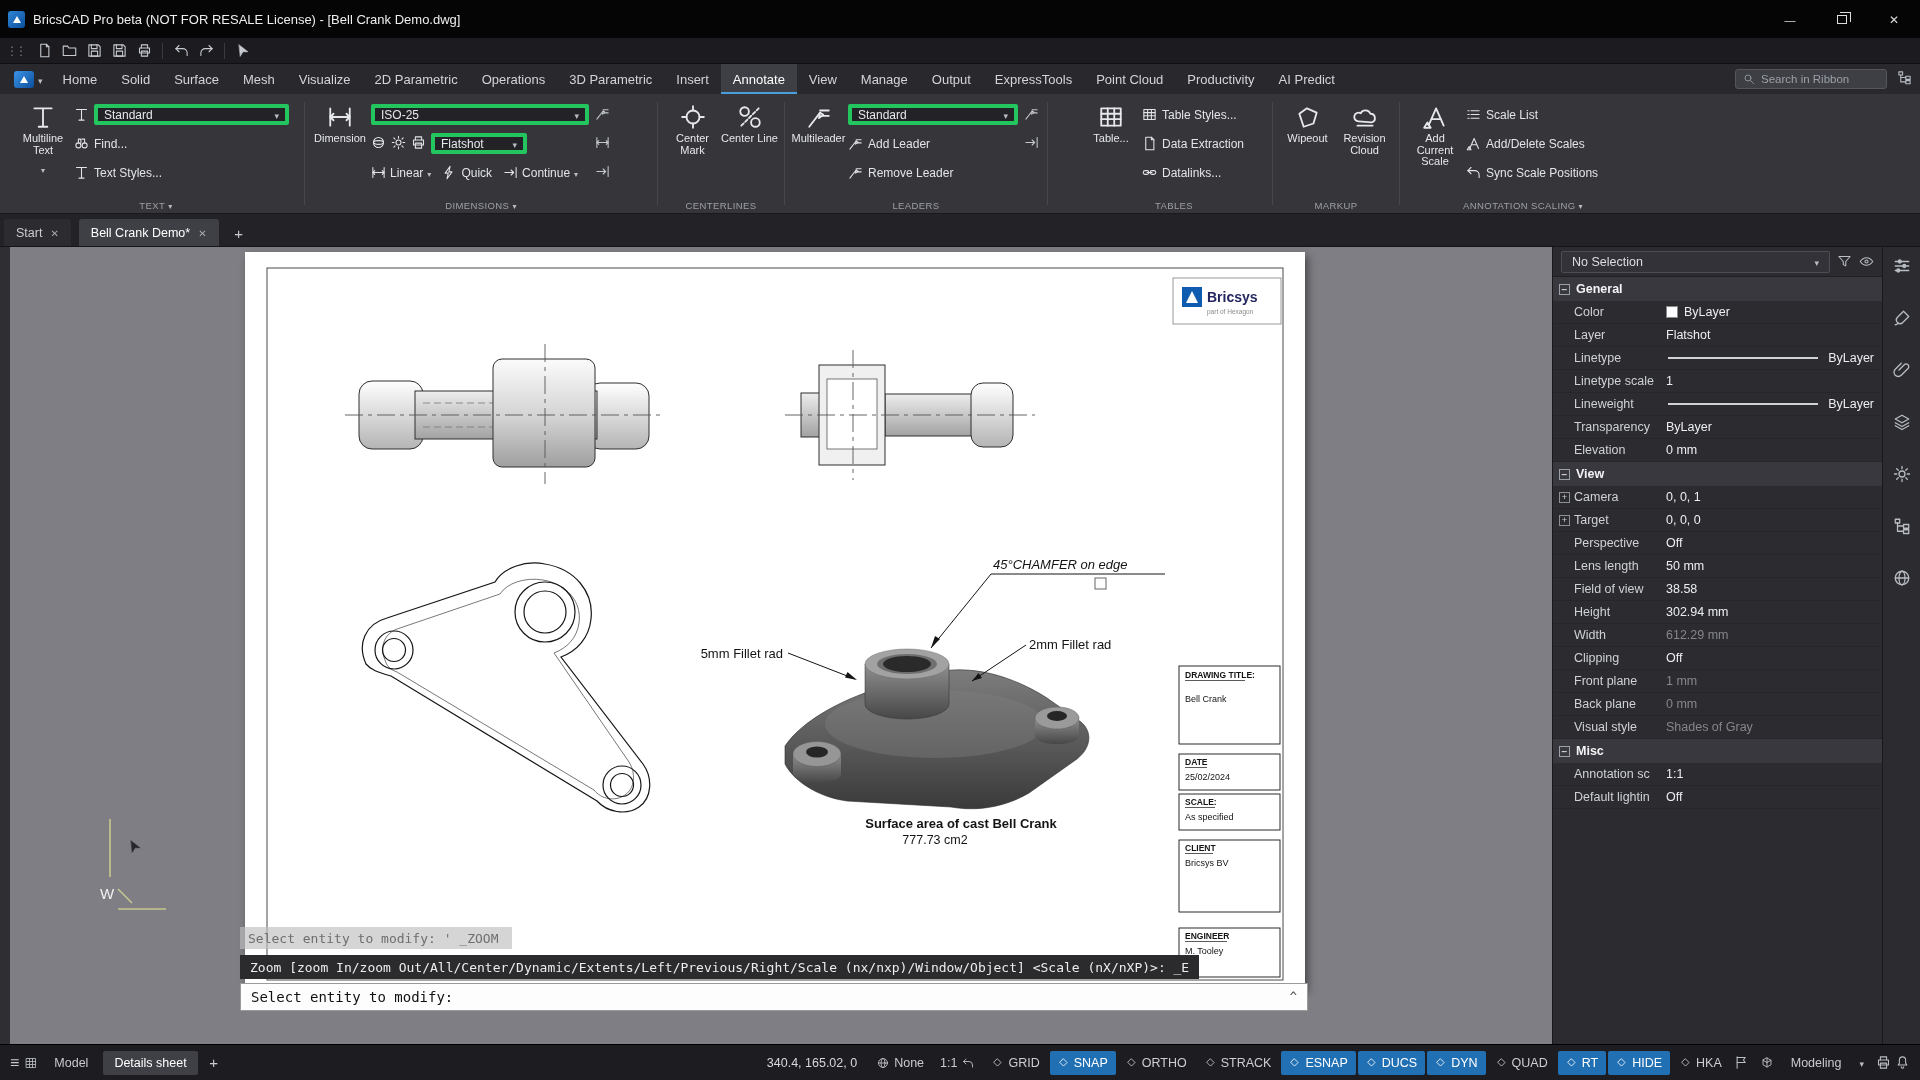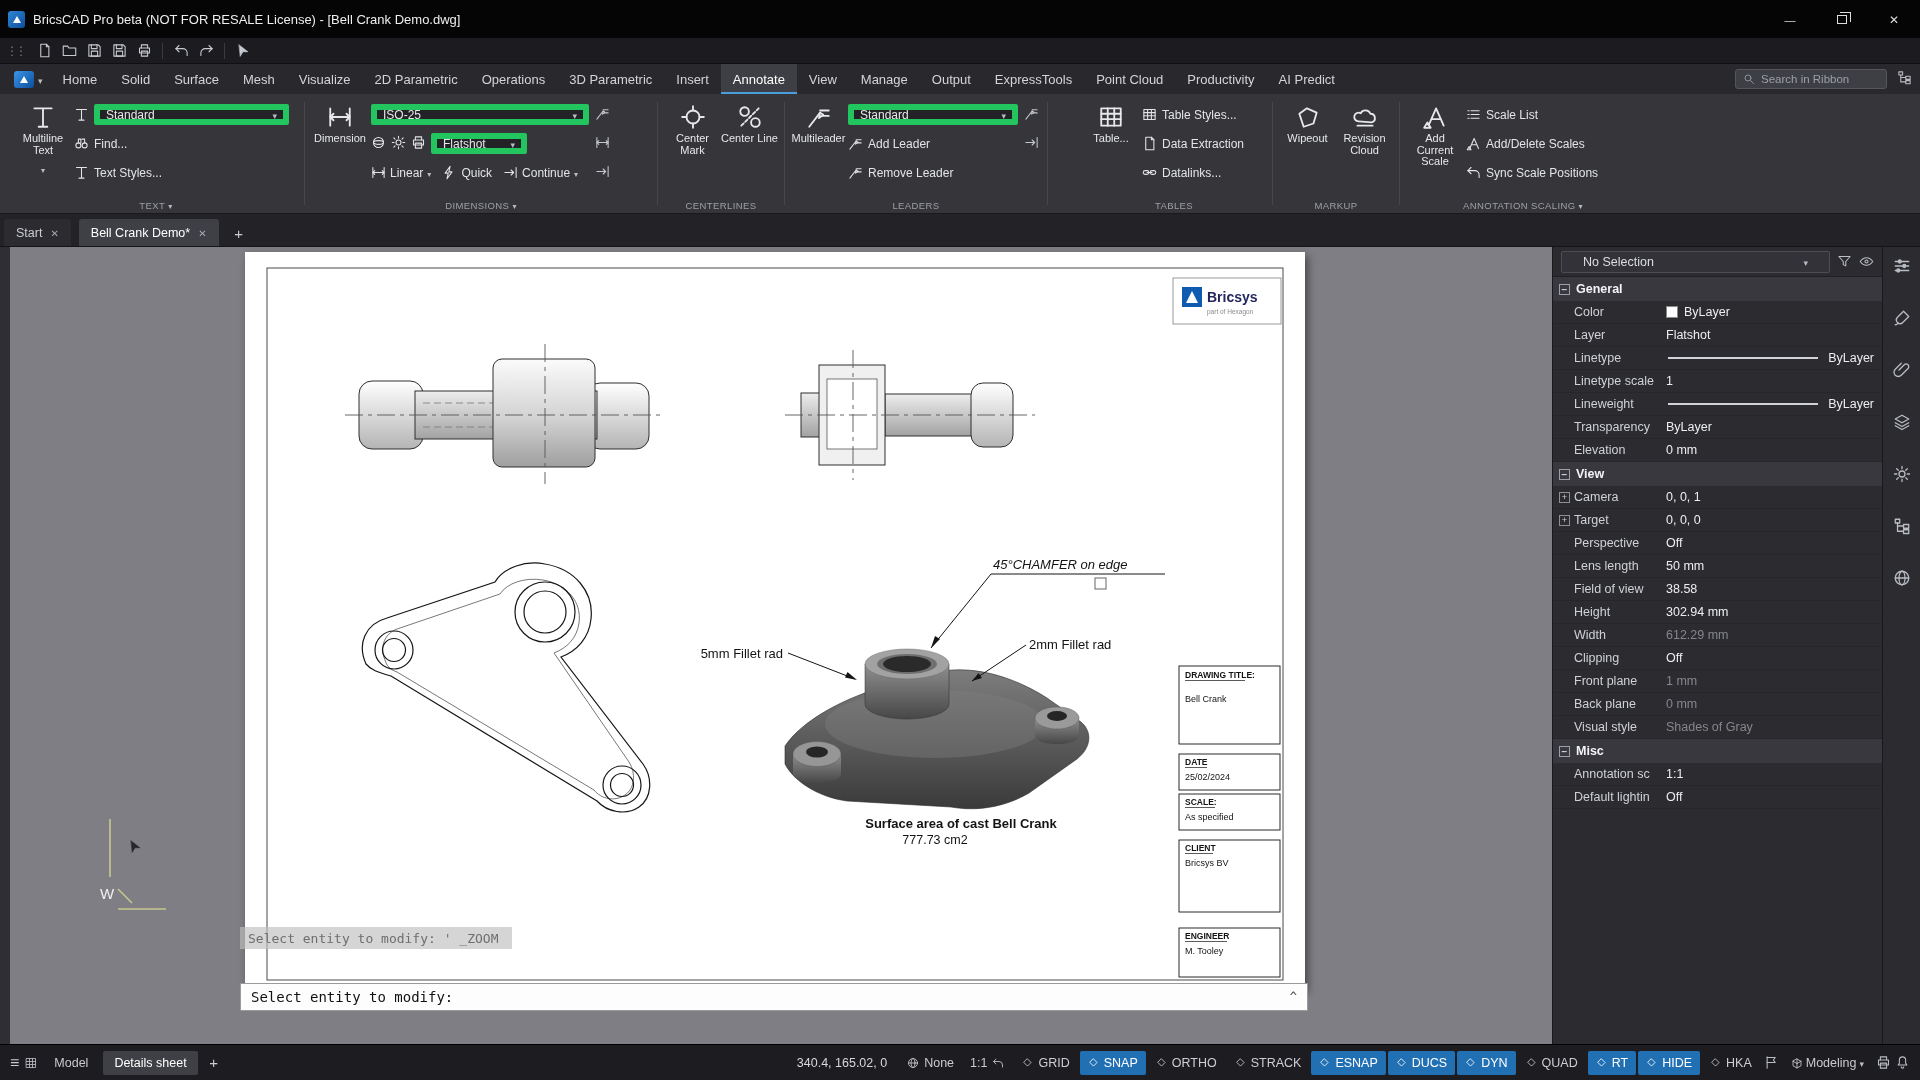--- a/index.html
+++ b/index.html
@@ -43,21 +43,21 @@
 
   
   .ribbon{height:120px;background:#35353a;border-bottom:1px solid #1a1a1d;display:flex;align-items:stretch;padding:2px 4px 0 10px;flex:0 0 auto}
   .rgroup{position:relative;display:flex;align-items:flex-start;padding:2px 4px 18px 4px}
   .rgroup-label{position:absolute;left:0;right:0;bottom:2px;text-align:center;font-size:9.5px;color:#9ca0a7;letter-spacing:.4px;display:flex;justify-content:center;gap:3px;align-items:center}
   .rsep{width:1px;background:#46464c;margin:6px 2px 8px 2px}
   .rbig{width:58px;display:flex;flex-direction:column;align-items:center;gap:3px;padding-top:6px;color:#e6e8ea}
   .rbig .rbig-label{font-size:11px;line-height:11.5px;text-align:center;white-space:pre-line}
   .rcol{display:flex;flex-direction:column;gap:4px;padding-top:4px}
   .rrow{height:25px;display:flex;align-items:center;gap:5px;font-size:12px;color:#e2e4e7;padding:0 2px}
-  .rdrop{height:21px;background:#222227;border:6px solid #22c55e;border-radius:2px;display:flex;align-items:center;
+  .rdrop{height:21px;background:#222227;border:4px solid #22c55e;border-radius:2px;display:flex;align-items:center;
     justify-content:space-between;padding:0 6px;font-size:12px;color:#e6e8ea}
   .w195{width:195px}.w215{width:218px}.w95{width:96px}.w170{width:170px}
   .iconcol{display:flex;flex-direction:column;gap:10px;padding:8px 2px 0 4px;color:#c3c7cd}
   .ic{width:15px;height:15px}.ic-lg{width:26px;height:26px}.ic-sm{width:12px;height:12px}
   svg.ic,svg.ic-lg,svg.ic-sm{stroke:currentColor;fill:none;stroke-width:1.7;stroke-linecap:round;stroke-linejoin:round;color:inherit;flex:0 0 auto}
   .blue{color:#4da3ff}
   .tiny::before{font-size:8px}
 
   
   .doctabs{height:33px;background:#232327;display:flex;align-items:flex-end;padding:0 4px;gap:8px;border-bottom:1px solid #141416;flex:0 0 auto}
@@ -84,21 +84,21 @@
   .cmd-prompt .gi-chev{margin-left:auto;color:#444;font-size:12px}
   .gi-chev::before{content:"^"}
 
   .ucs{position:absolute;left:88px;top:558px}
   .pointer{position:absolute;left:128px;top:592px;color:#2e2e33}
 
   
   .props{width:330px;background:#2b2b30;border-left:1px solid #19191c;display:flex;flex-direction:column;font-size:12.5px;flex:0 0 auto}
   .phead{height:30px;display:flex;align-items:center;gap:7px;padding:0 8px;border-bottom:1px solid #202024}
   .pselect{flex:1;height:22px;background:#323238;border:1px solid #4d4d54;border-radius:2px;display:flex;align-items:center;
-    justify-content:space-between;padding:0 21px;color:#dcdee2}
+    justify-content:space-between;padding:0 10px;color:#dcdee2}
   .picon{color:#b9bdc4;display:flex}
   .psec{height:24px;background:#38383e;display:flex;align-items:center;padding:0 8px 0 6px;font-weight:bold;color:#f2f3f5;gap:6px}
   .minusbox{width:11px;height:11px;border:1px solid #9aa0a8;color:#cfd3d9;font-size:10px;line-height:9px;text-align:center;flex:0 0 auto}
   .minusbox::before{content:"−"}
   .prow{height:23px;display:flex;align-items:center;padding:0 8px 0 6px;border-bottom:1px solid #26262b;color:#cfd2d6}
   .pgut{width:15px;flex:0 0 auto;display:flex}
   .plusbox{display:none;width:11px;height:11px;border:1px solid #8b9097;color:#cfd3d9;font-size:9px;line-height:9px;text-align:center}
   .plusbox::before{content:"+"}
   .prow.plus .plusbox{display:block}
   .plabel{flex:0 0 92px;white-space:nowrap;overflow:hidden}
@@ -119,21 +119,21 @@
   .status{height:36px;background:#1d1d21;border-top:1px solid #000;display:flex;align-items:center;gap:4px;padding:0 10px;
     font-size:12.5px;color:#c9c9ce;flex:0 0 auto}
   .gi-menu::before{content:"≡";font-size:16px;color:#c9c9ce}
   .stab{height:24px;display:flex;align-items:center;padding:0 11px;border-radius:2px}
   .stab.active{background:#3f3f46;color:#fff}
   .coords{margin-left:auto;color:#d8d8dc;padding:0 10px}
   .sitem{display:flex;align-items:center;gap:5px;padding:0 6px}
   .toggle{height:24px;display:flex;align-items:center;gap:5px;padding:0 8px;border-radius:2px;color:#cdced3}
   .toggle .ic-sm{width:11px;height:11px}
   .toggle.on{background:#2270b4;color:#fff}
-  .mode{display:flex;align-items:flex-end;gap:3px;padding:0 8px}
+  .mode{display:flex;align-items:center;gap:18px;padding:0 8px}
 </style>
 </head>
 <body>
 
 <svg width="0" height="0" style="position:absolute" aria-hidden="true">
 <defs>
 <symbol id="i-doc" viewBox="0 0 24 24">
         <path d="M6 2h9l4 4v16H6z"></path>
         <path d="M15 2v4h4"></path>
       </symbol>
@@ -830,20 +830,23 @@
               <line x1="940" y1="601.5" x2="968" y2="601.5"></line>
               <line x1="940" y1="689.5" x2="982" y2="689.5"></line>
             </g>
           </g>
         </svg>
       </div>
 
       <div class="cmd-faded">
         <span>Select entity to modify: ' _ZOOM</span>
       </div>
+      <div class="cmd-hist">
+        <span>Zoom [zoom In/zoom Out/All/Center/Dynamic/Extents/Left/Previous/Right/Scale (nx/nxp)/Window/Object] &lt;Scale (nX/nXP)&gt;: _E</span>
+      </div>
       <div class="cmd-prompt">
         <span>Select entity to modify:</span>
         <span class="gi-chev"></span>
       </div>
 
       <div class="ucs">
         <svg width="110" height="118" viewBox="0 0 110 118">
           <line x1="22" y1="14" x2="22" y2="72" stroke="#c9c98f" stroke-width="1.6"></line>
           <line x1="30" y1="104" x2="78" y2="104" stroke="#c9c98f" stroke-width="1.6"></line>
           <path d="M30 84l14 14" stroke="#c9c98f" stroke-width="1.4" fill="none"></path>

